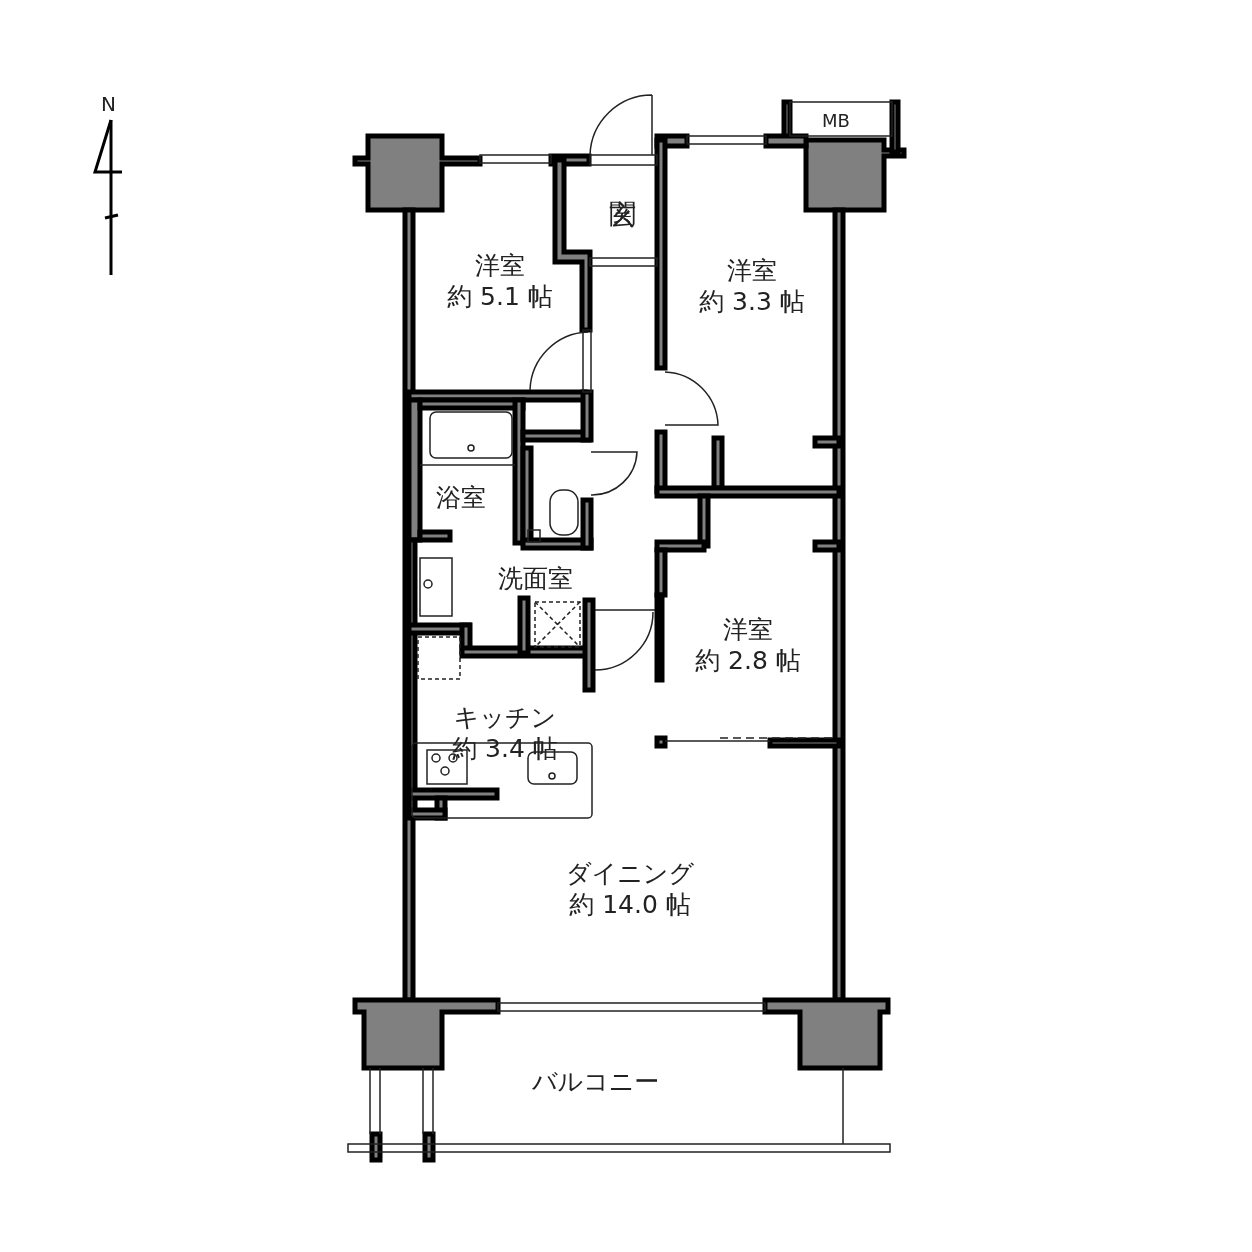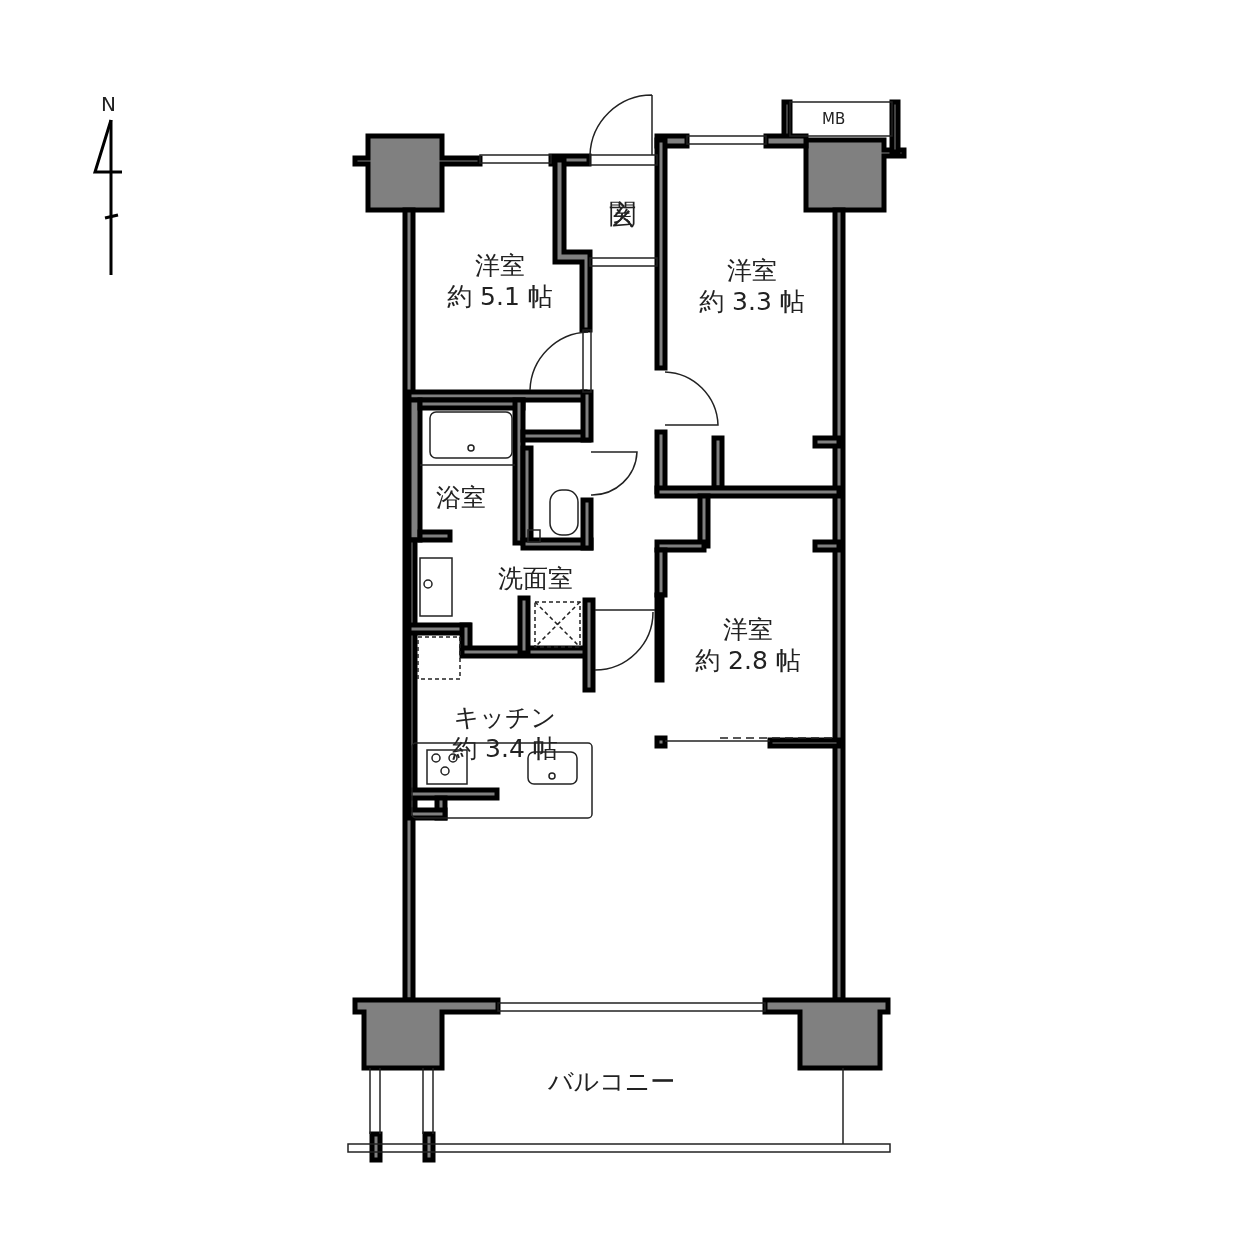--- a/index.html
+++ b/index.html
@@ -1,20 +1,20 @@
 <!DOCTYPE html>
 <html><head>
 <meta charset="utf-8">
 <style>
   html, body { margin:0; padding:0; background:#ffffff; }
   body { width:1252px; height:1252px; position:relative; overflow:hidden; font-family:"DejaVu Sans", sans-serif; }
   svg { position:absolute; left:0; top:0; }
   .lbl { position:absolute; color:#222; font-family:"DejaVu Sans", sans-serif; text-align:center; line-height:1.25; white-space:nowrap; }
   .room { font-size:25px; }
-  .small { font-size:15px; }
+  .small { font-size:18px; }
   .vert { writing-mode:vertical-rl; font-size:27px; letter-spacing:2px; }
 </style>
 </head>
 <body>
 
 <svg width="1252" height="1252" viewBox="0 0 1252 1252">
 
   <g stroke="#000" stroke-width="3" fill="none">
     <line x1="111" y1="120" x2="111" y2="275"></line>
     <polyline points="111,120 95,172 122,172"></polyline>
@@ -157,16 +157,18 @@
 <div class="lbl room" style="left:498px;top:563px;">洗面室</div>
 <div class="lbl room" style="left:668px;top:614px;width:160px;">
   <div>洋室</div>
   <div>約 2.8 帖</div>
 </div>
 <div class="lbl room" style="left:425px;top:702px;width:160px;">
   <div>キッチン</div>
   <div>約 3.4 帖</div>
 </div>
 <div class="lbl room" style="left:530px;top:858px;width:200px;">
+  <div>ダイニング</div>
+  <div>約 14.0 帖</div>
 </div>
-<div class="lbl room" style="left:548px;top:1066px;">バルコニー</div>
+<div class="lbl room" style="left:532px;top:1066px;">バルコニー</div>
 <div class="lbl small" style="left:822px;top:110px;">MB</div>
 <div class="lbl" style="left:101px;top:92px;font-size:20px;">N</div>
 
 </body></html>

